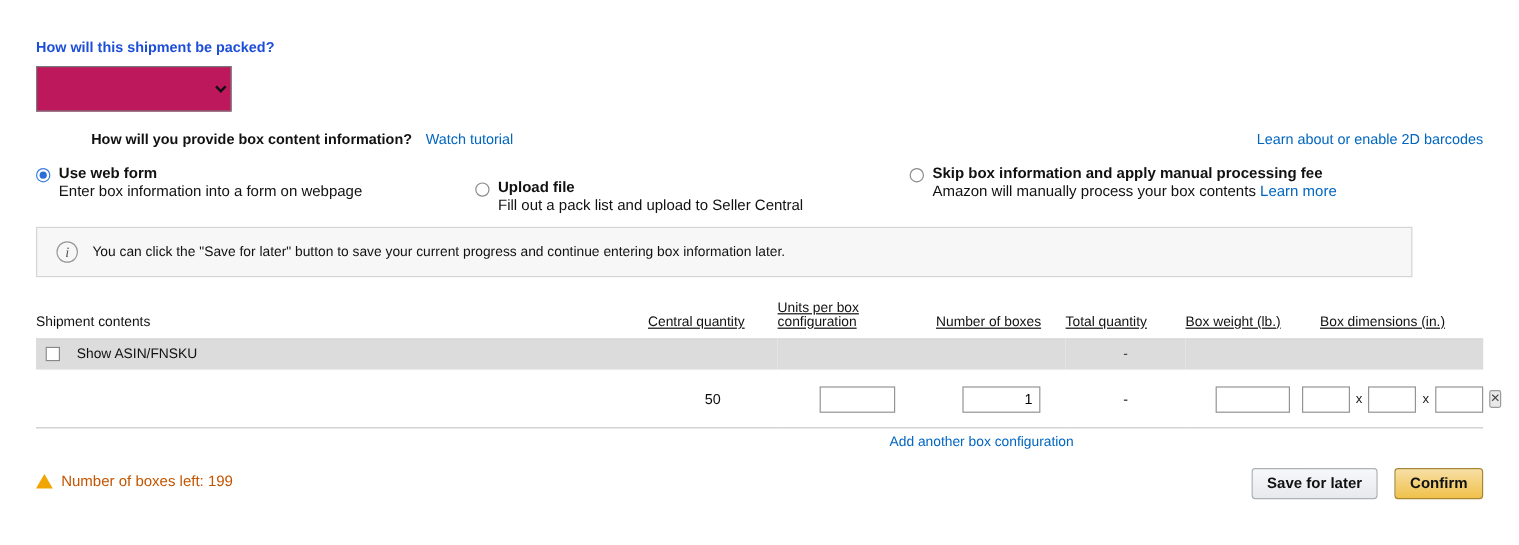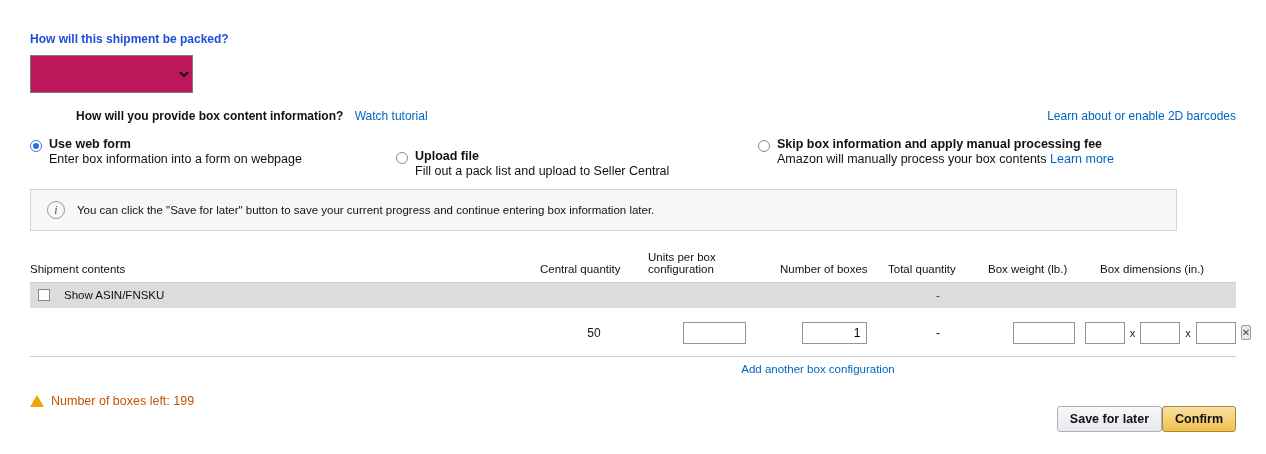--- a/index.html
+++ b/index.html
@@ -126,21 +126,21 @@
   }
   table.contents th {
     font-size: 11.5px;
     font-weight: normal;
     color: #111;
     text-align: left;
     padding: 0 0 7px 0;
     border-bottom: 1px solid #c9c9c9;
     vertical-align: bottom;
   }
-  .th-center { text-align: center; }
+  .th-center { text-align: center; text-decoration: underline; }
   .row-grey td {
     background: #dcdcdc;
     height: 25px;
     padding: 0 8px;
     font-size: 11.5px;
     vertical-align: middle;
   }
   .asin-cell { display: flex; align-items: center; gap: 14px; }
   .chk {
     width: 12px; height: 12px;
@@ -210,22 +210,21 @@
     border-right: 7px solid transparent;
     border-bottom: 12px solid #f0a500;
     position: relative;
   }
 
   .actions {
     position: absolute;
     right: 30px;
     top: 390px;
     display: flex;
-    gap: 0;
-    margin-top: 16px;
+    gap: 14px;
   }
   .btn {
     font-size: 12.5px;
     font-weight: bold;
     padding: 4px 12px;
     border-radius: 3px;
     cursor: pointer;
     line-height: 16px;
     border: 1px solid;
   }

